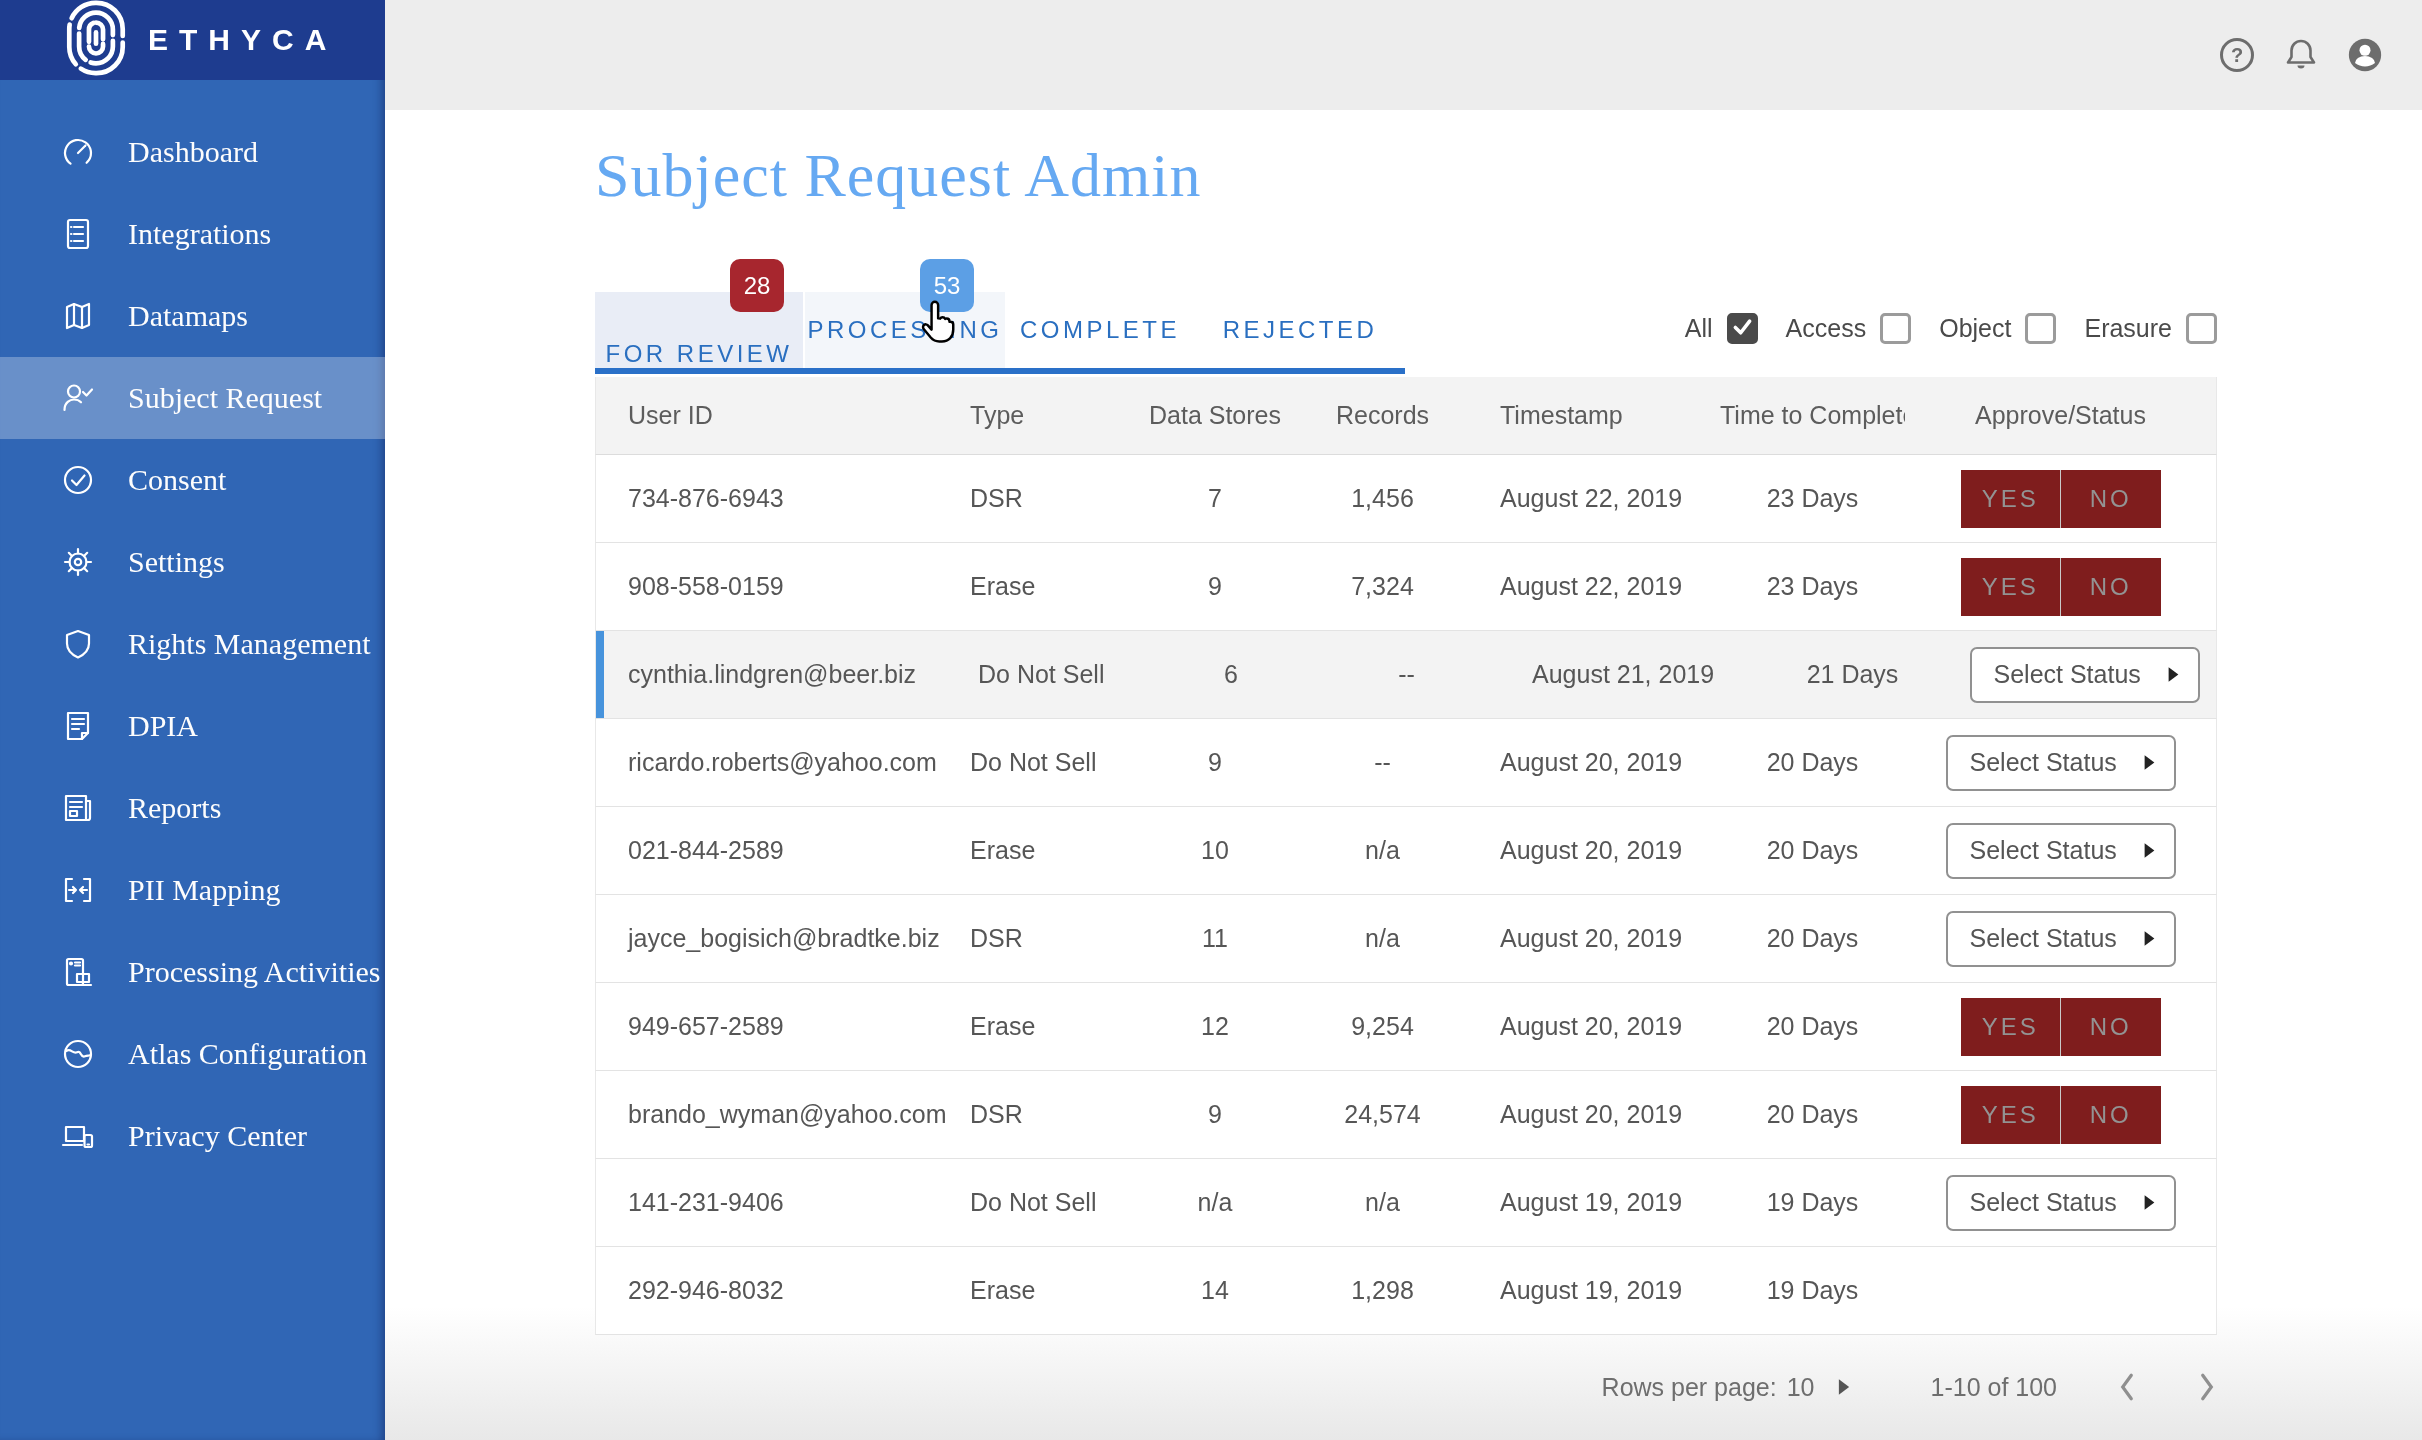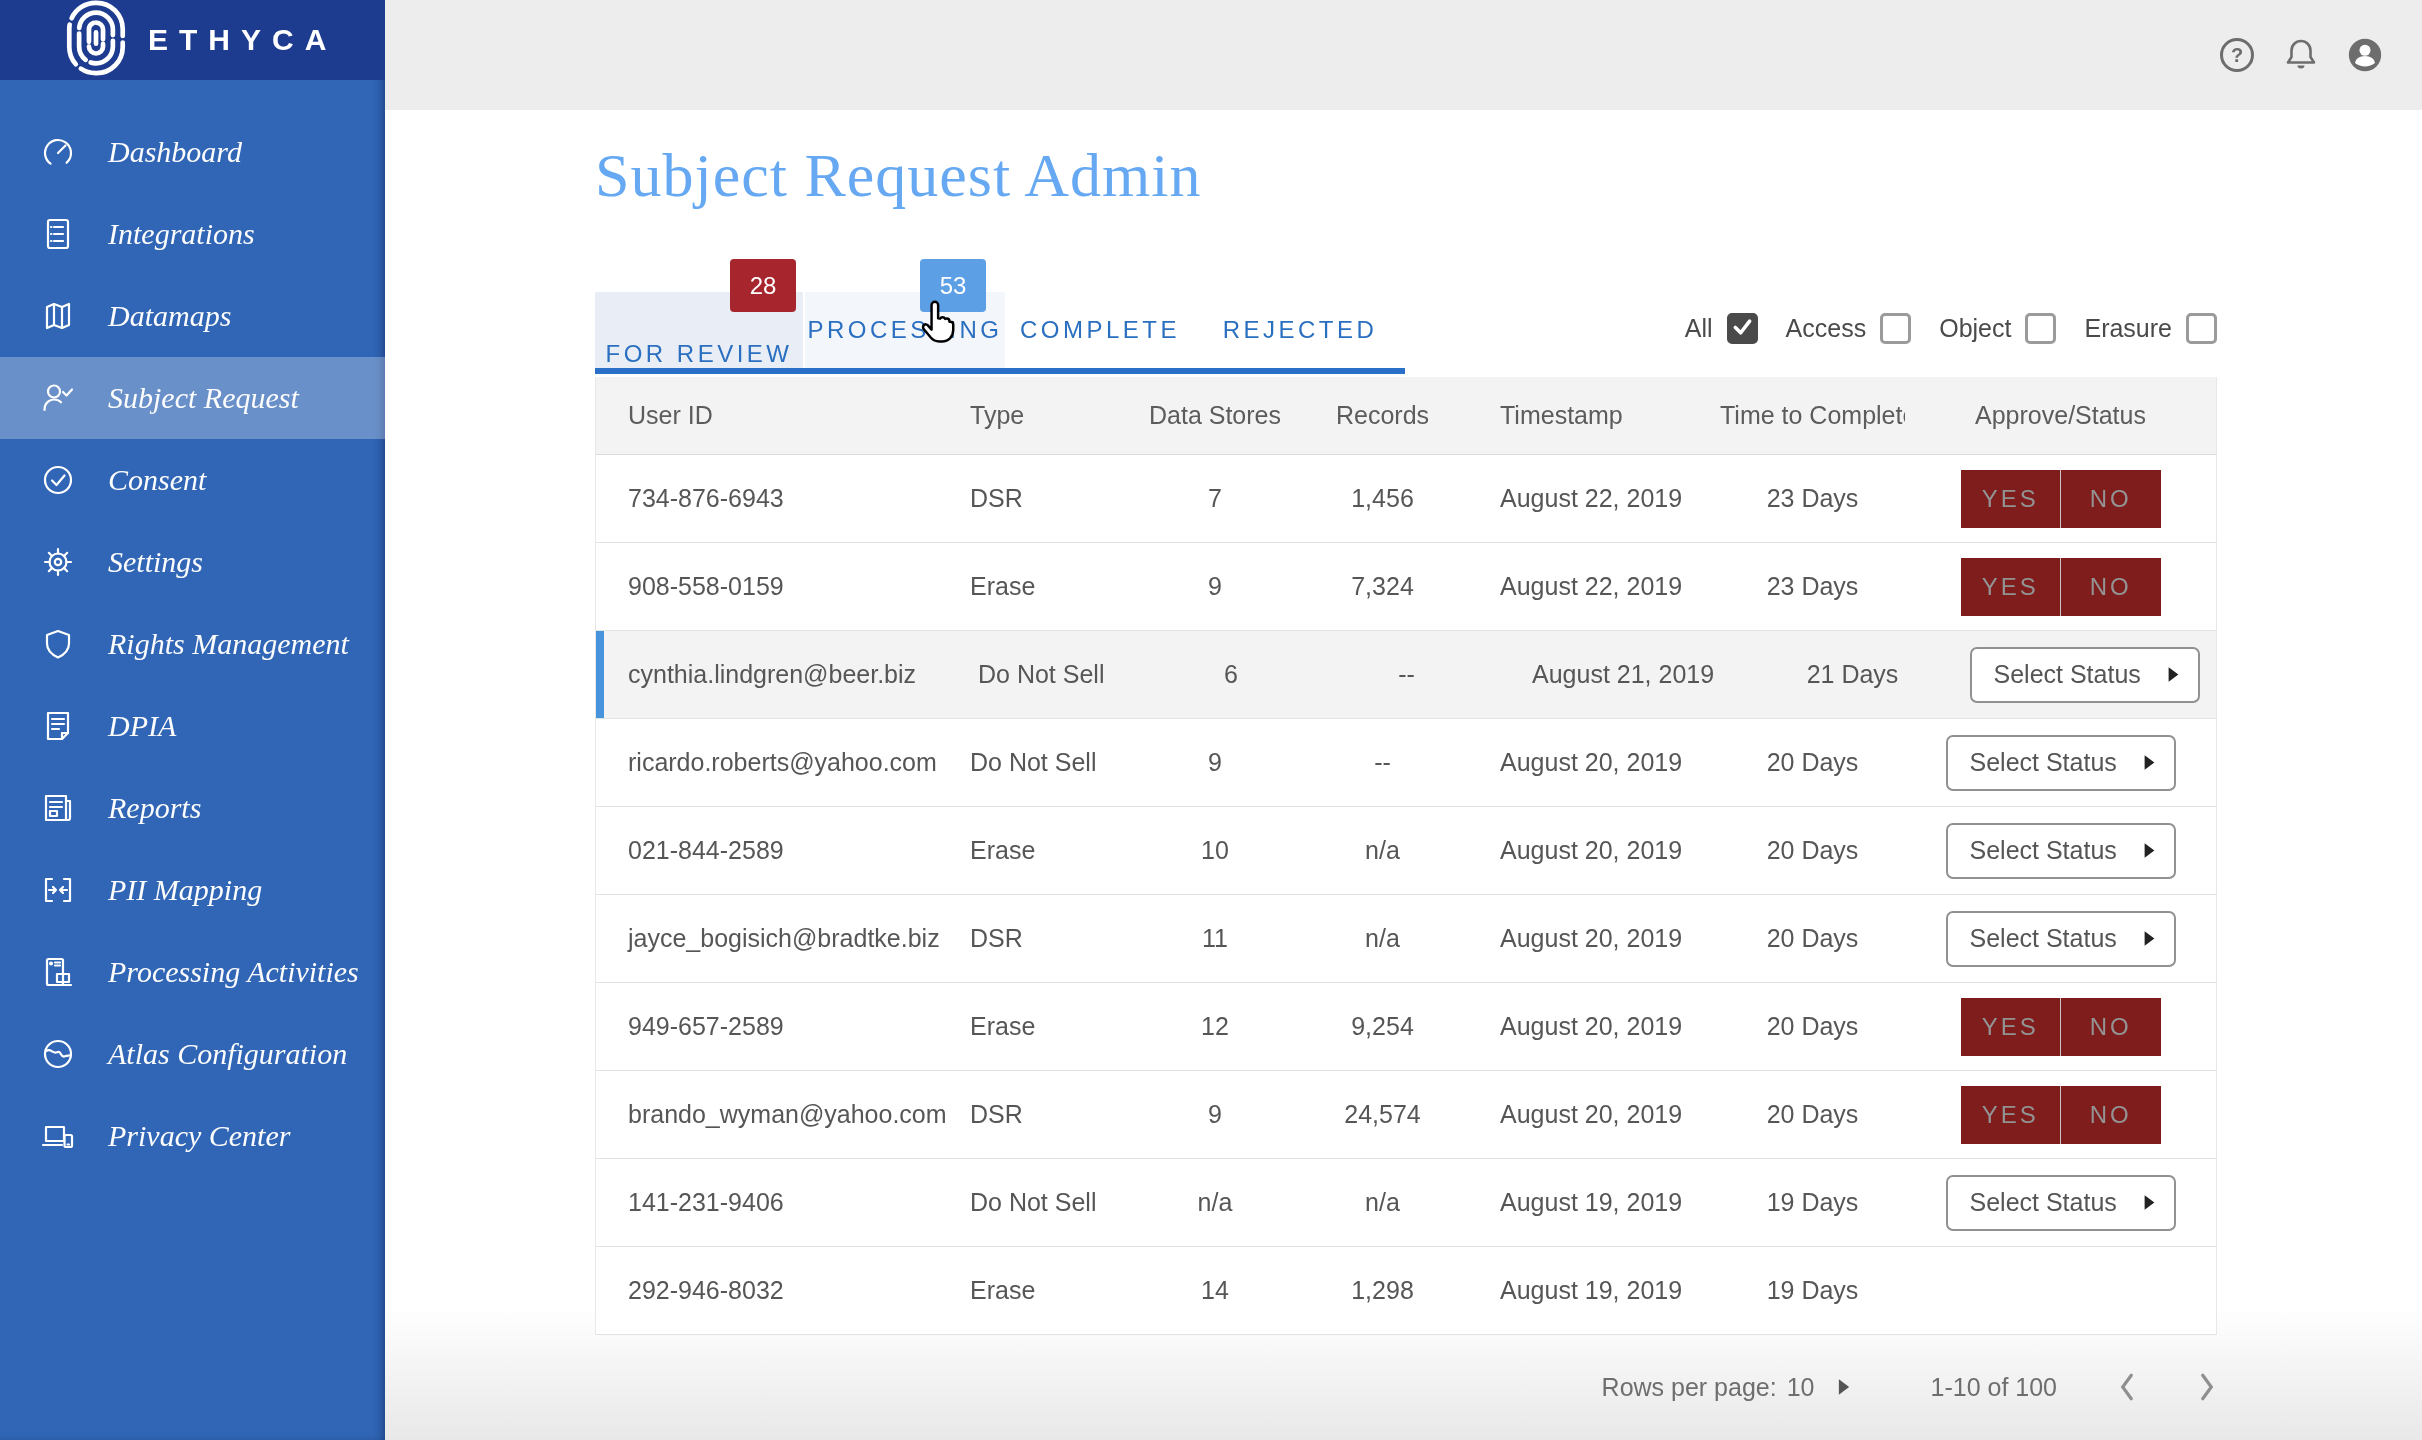--- a/index.html
+++ b/index.html
@@ -8,22 +8,22 @@
     font-family:"Liberation Sans", sans-serif; background:#fff; }
 
   
   .sidebar { position:absolute; left:0; top:0; width:385px; height:1440px;
     background:var(--c-sidebar,#3066b5); z-index:3;
     box-shadow:inset -6px 0 8px -3px rgba(10,25,80,.45); }
   .logo-block { height:80px; background:var(--c-sidebar-header,#1e3c8f);
     display:flex; align-items:center; padding-left:66px; gap:22px; }
   .brand-name { color:#fff; font-size:30px; font-weight:bold; letter-spacing:11px; }
   .nav { margin-top:31px; }
-  .nav-item { height:82px; display:flex; align-items:center; padding-left:36px;
-    gap:28px; cursor:pointer;font-style:italic; }
+  .nav-item { height:82px; display:flex; align-items:center; padding-left:56px;
+    gap:28px; cursor:pointer; }
   .nav-item.selected { background:var(--c-selected-nav,rgba(255,255,255,.28)); }
   .nav-icon { width:44px; display:flex; justify-content:center; align-items:center; }
   .nav-label { color:#fdfdfd; font-family:"Liberation Serif", serif; font-size:30px; }
 
   
   .topbar { position:absolute; left:385px; top:0; right:0; height:110px;
     background:var(--c-topbar,#ededed); }
   .topbar-icons { position:absolute; right:38px; top:0; height:100%;
     display:flex; align-items:center; gap:26px; }
   .topbar-icon { width:38px; height:38px; display:flex; align-items:center;
@@ -40,21 +40,21 @@
   .tabs-area { position:absolute; left:210px; top:182px; width:1622px; }
   .tabs-row { position:relative; display:flex; height:76px; }
   .tab { display:flex; align-items:center; justify-content:center;
     font-size:24px; letter-spacing:3.5px; color:var(--c-tab-text,#2a6fc0); cursor:pointer; }
   .tab-0 { width:208px; background:#e9edf6;align-items:flex-end; }
   .tab-1 { width:200px; background:#f3f6fa; margin-left:2px; }
   .tab-2 { width:190px; }
   .tab-3 { width:210px; }
   .tab-underline { position:absolute; left:0; top:76px; width:810px; height:6px;
     background:var(--c-tab-underline,#2a70c8); }
-  .badge { position:absolute; top:-33px; width:66px; height:53px; border-radius:4px;
+  .badge { position:absolute; top:-33px; width:54px; height:53px; border-radius:10px;
     color:#fff; font-size:24px; display:flex; align-items:center; justify-content:center; }
   .badge-pos-0 { left:135px; background:var(--c-badge-red,#a7262e); }
   .badge-pos-1 { left:325px; background:var(--c-badge-blue,#5c9fe5); }
   .cursor-icon { position:absolute; left:318px; top:8px; z-index:6; pointer-events:none; }
 
   
   .filters { position:absolute; right:205px; top:203px; display:flex;
     align-items:center; gap:28px; }
   .filter { display:flex; align-items:center; gap:14px; }
   .filter-label { font-size:25px; color:#4a4a4a; }

